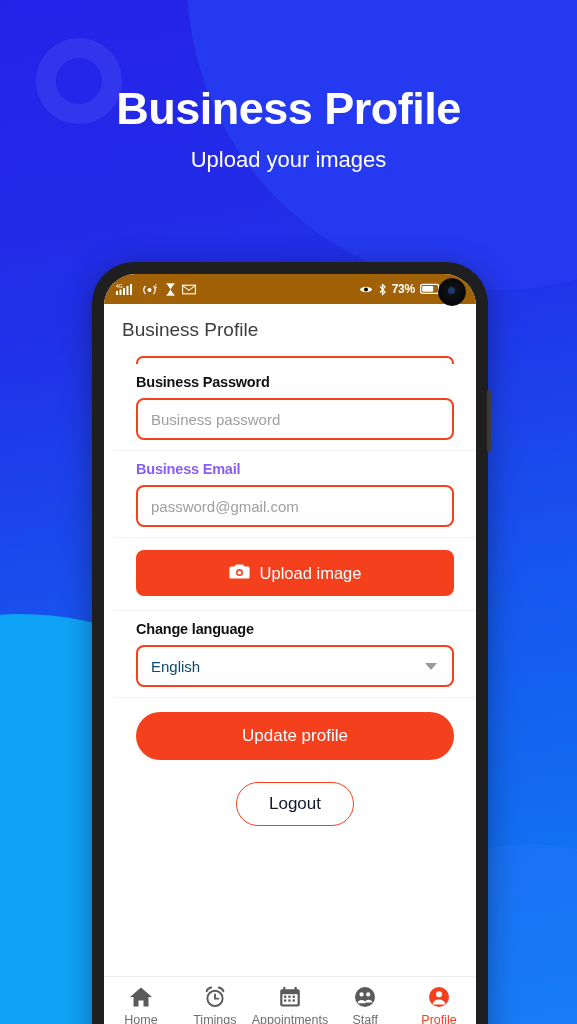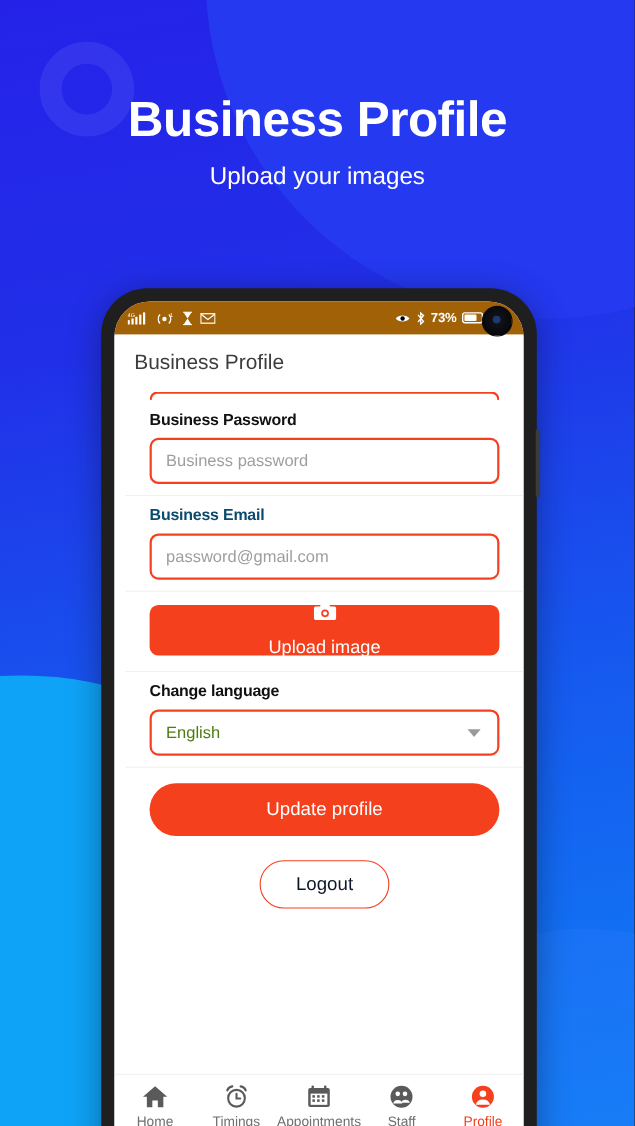--- a/index.html
+++ b/index.html
@@ -183,38 +183,38 @@
     border-bottom: 1px solid #f1f1f1;
   }
   .field-label {
     font-size: 14.5px;
     font-weight: bold;
     color: #111111;
     margin-bottom: 8px;
     letter-spacing: -0.2px;
   }
   .field-label.muted {
-    color: #0c4a6e;
+    color: #8b5cf6;
   }
   .input-box {
     height: 42px;
     border: 2px solid #f5401e;
     border-radius: 8px;
     display: flex;
     align-items: center;
     padding: 0 13px;
     box-sizing: border-box;
     background: #fff;
   }
   .input-text {
     font-size: 15px;
     color: #9e9e9e;
   }
   .input-text.filled {
-    color: #4d7c0f;
+    color: #0c4a6e;
   }
   .select-box {
     justify-content: space-between;
   }
   .chevron {
     width: 0; height: 0;
     border-left: 6px solid transparent;
     border-right: 6px solid transparent;
     border-top: 7px solid #9a9a9a;
     margin-right: 2px;
@@ -231,21 +231,20 @@
     display: flex;
     align-items: center;
     justify-content: center;
     gap: 10px;
     font-size: 16.5px;
     font-weight: normal;
     border: none;
     width: 100%;
     font-family: inherit;
     cursor: pointer;
-    flex-direction: column;
   }
   .btn-update-wrap {
     padding: 14px 22px 6px 22px;
   }
   .btn-update {
     height: 48px;
     border-radius: 26px;
     background: #f5401e;
     color: #ffffff;
     display: flex;

